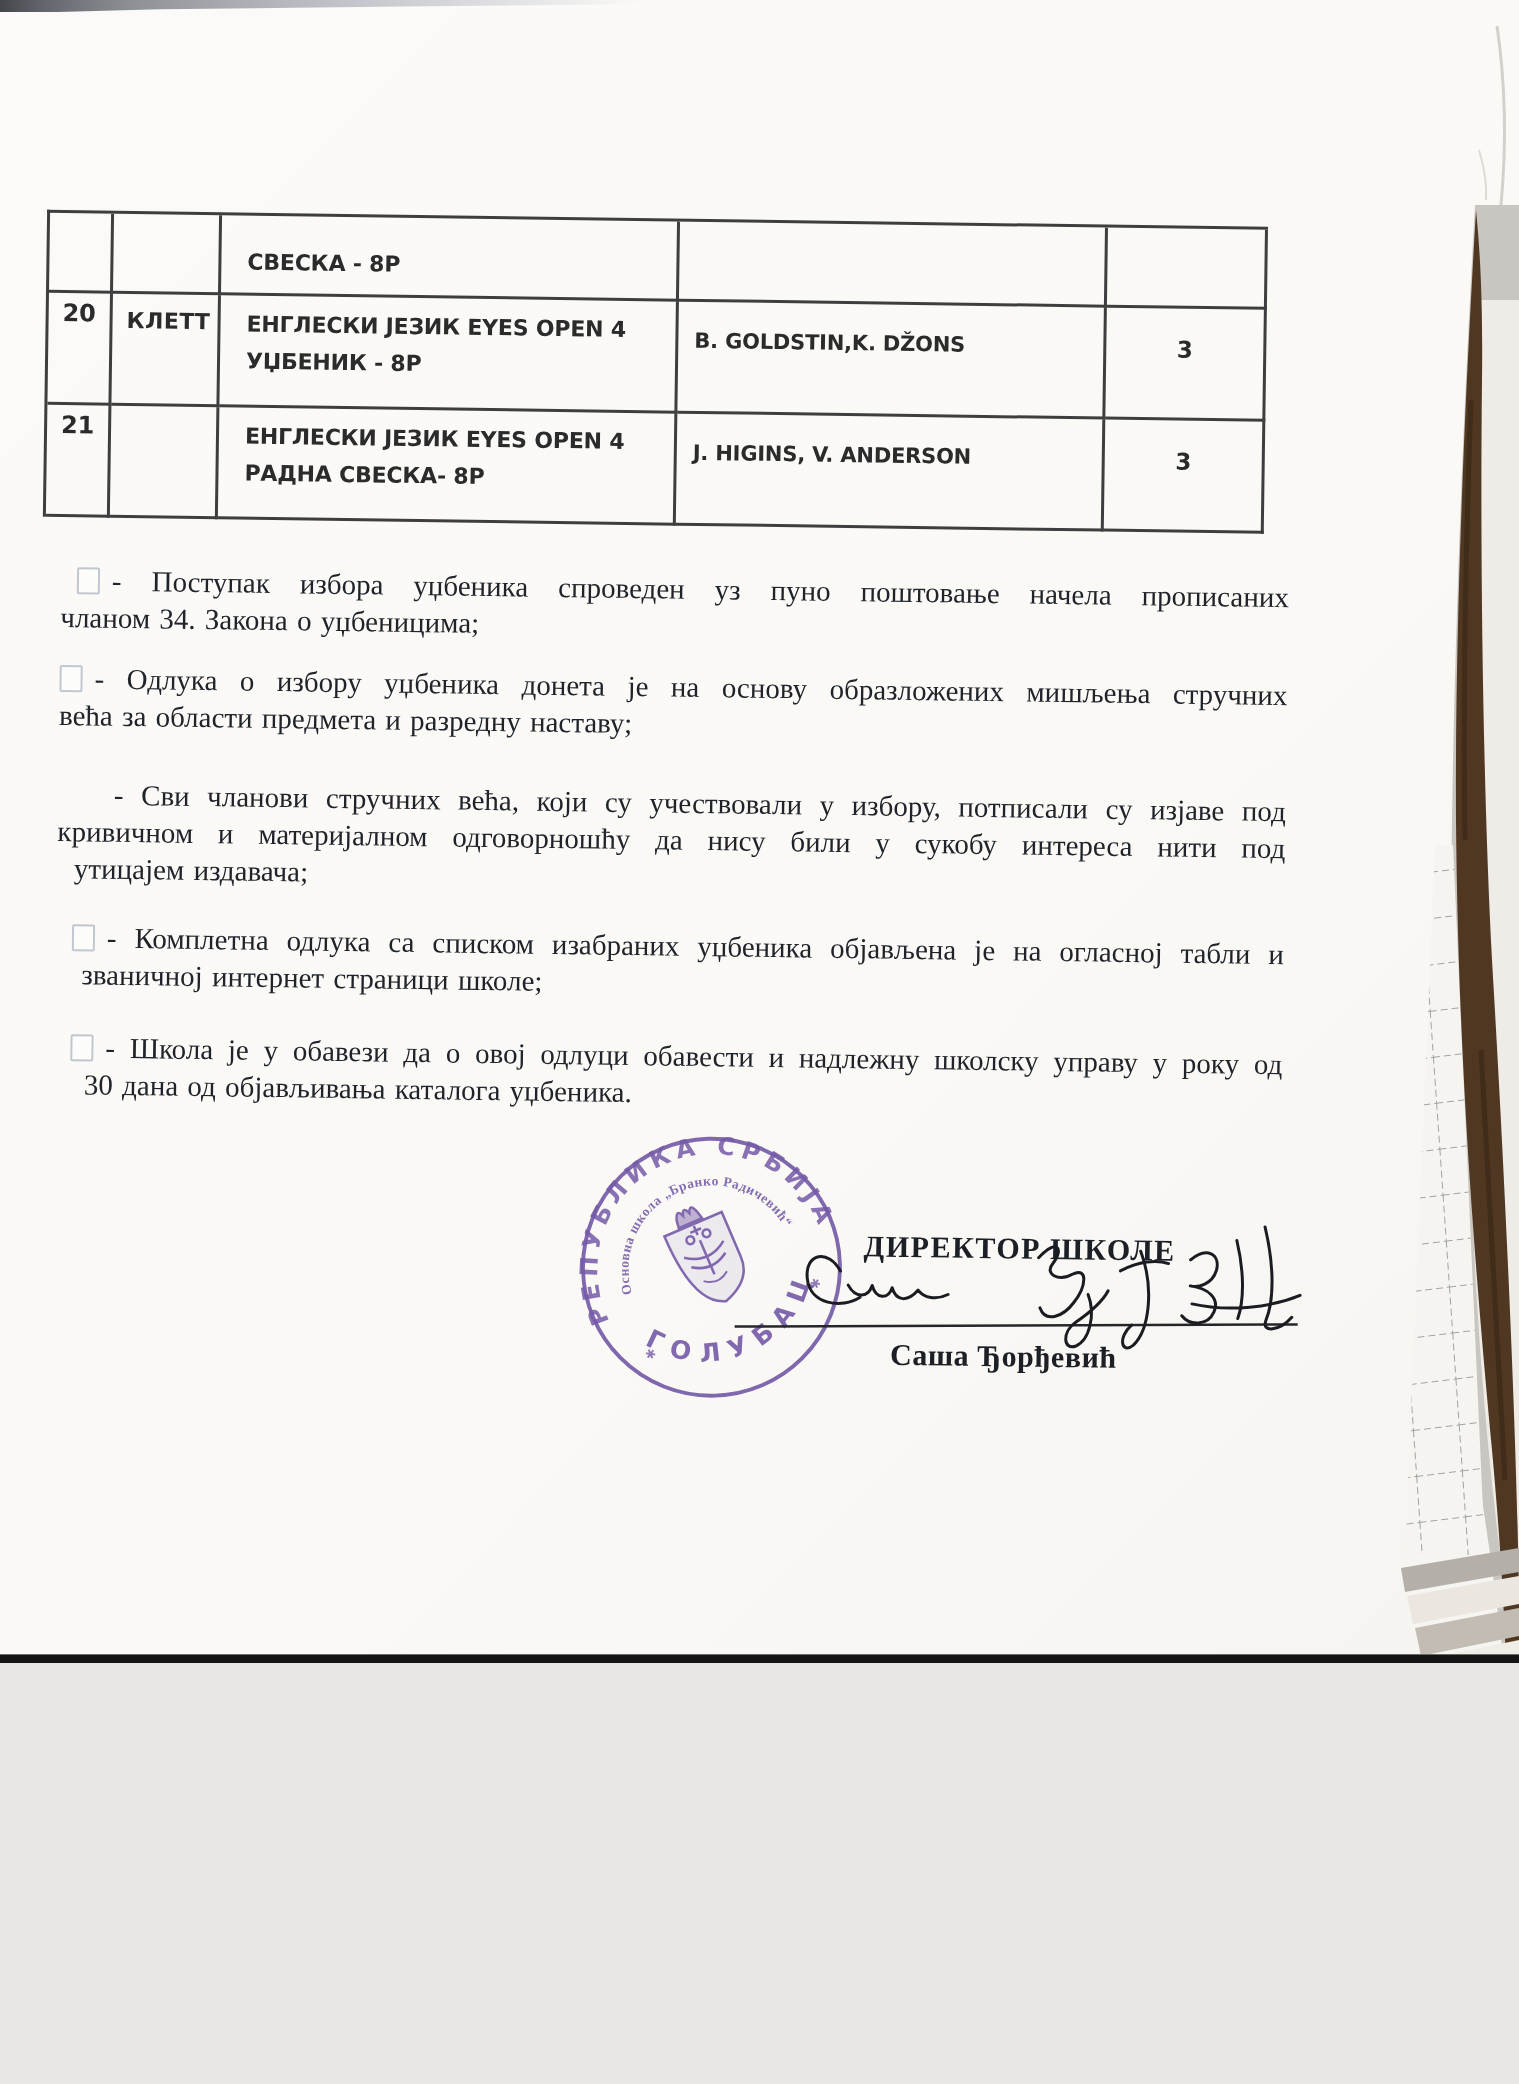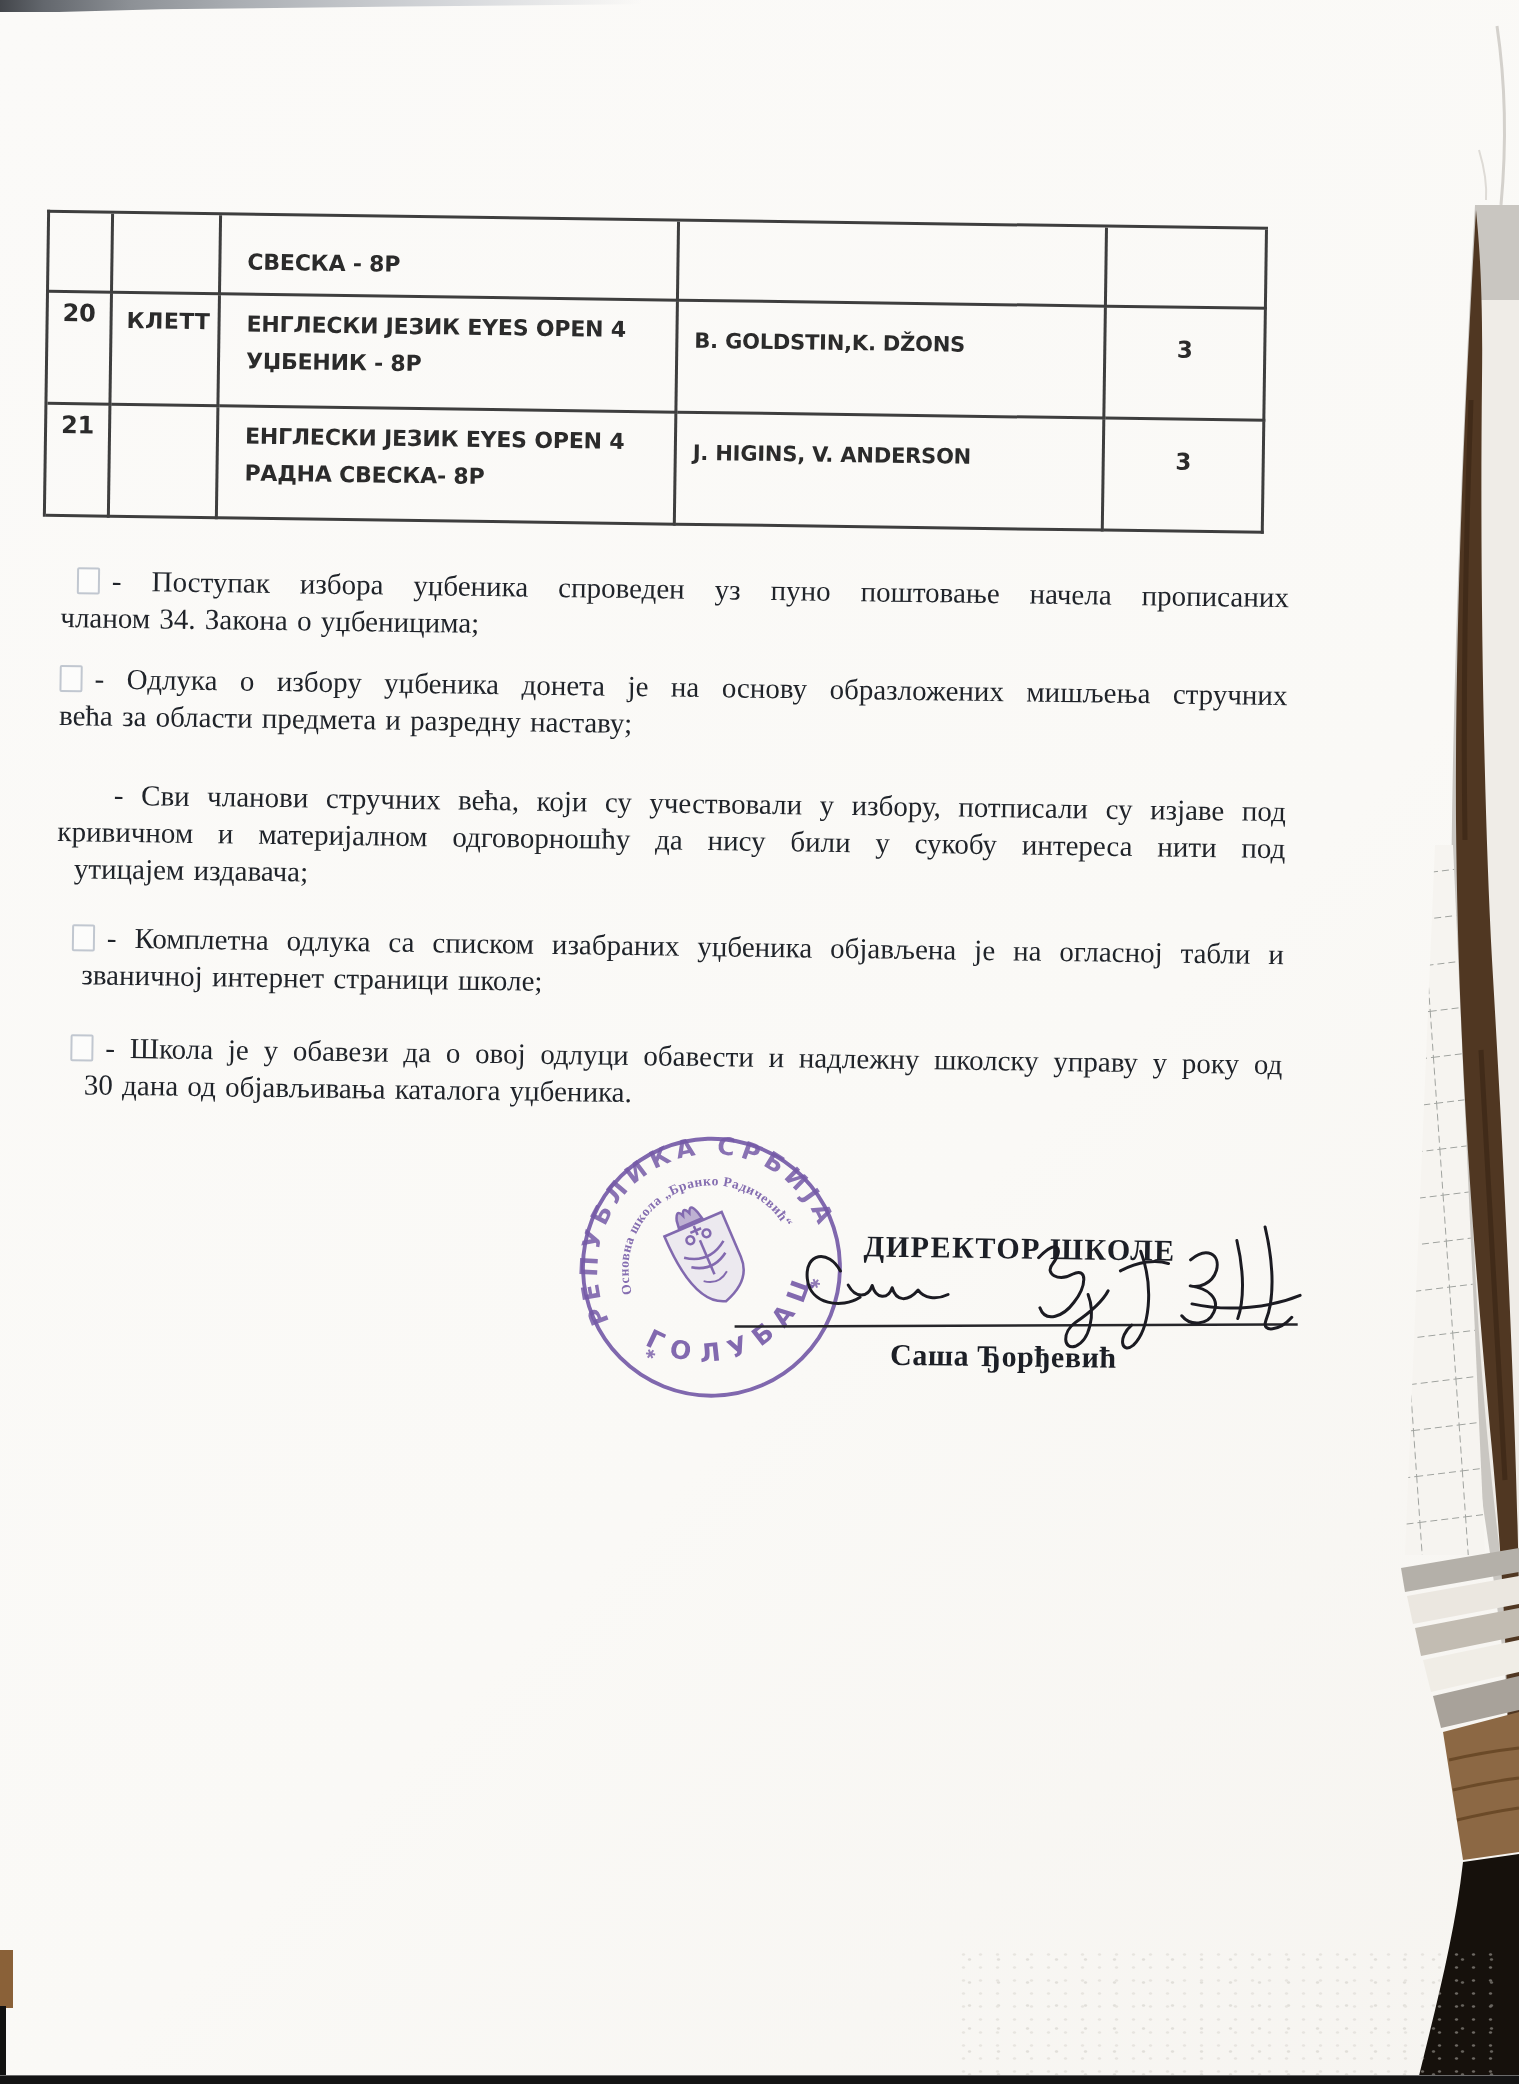--- a/index.html
+++ b/index.html
@@ -1,17 +1,17 @@
 <!DOCTYPE html>
 <html><head>
 <meta charset="utf-8">
 <style>
   html,body{margin:0;padding:0;background:#e8e6e2;}
   .photo{
-    position:relative; width:1519px; height:2084px; overflow:hidden;
+    position:relative; width:1519px; height:1663px; overflow:hidden;
     background:linear-gradient(135deg,#fbfaf8 0%,#faf9f6 60%,#f6f4f0 100%);
     font-family:"Liberation Serif",serif;
   }
   
   .scan-content{position:absolute;left:0;top:0;width:1519px;height:2084px;
     transform:rotate(0.8deg);transform-origin:60px 220px;}
 
   
   .tbl{position:absolute;left:47px;top:210px;display:grid;
     grid-template-columns:64px 108px 458px 428px 160px;

